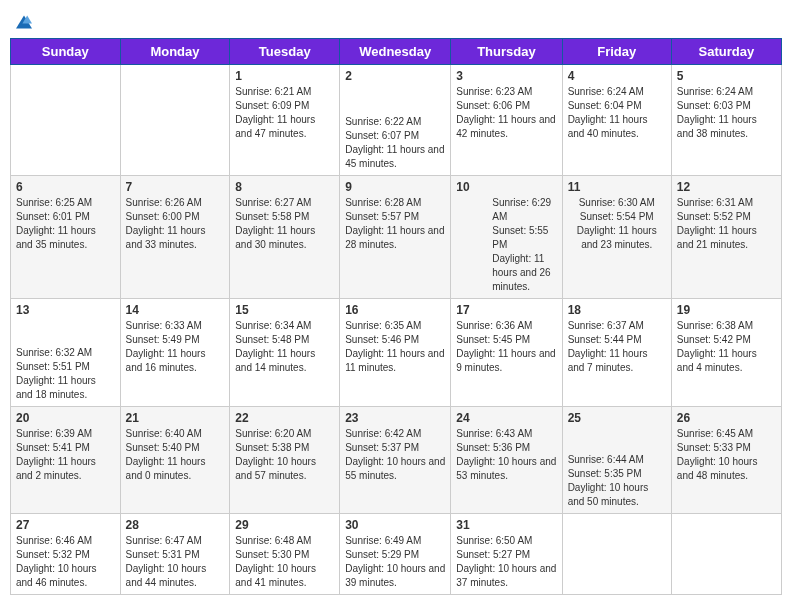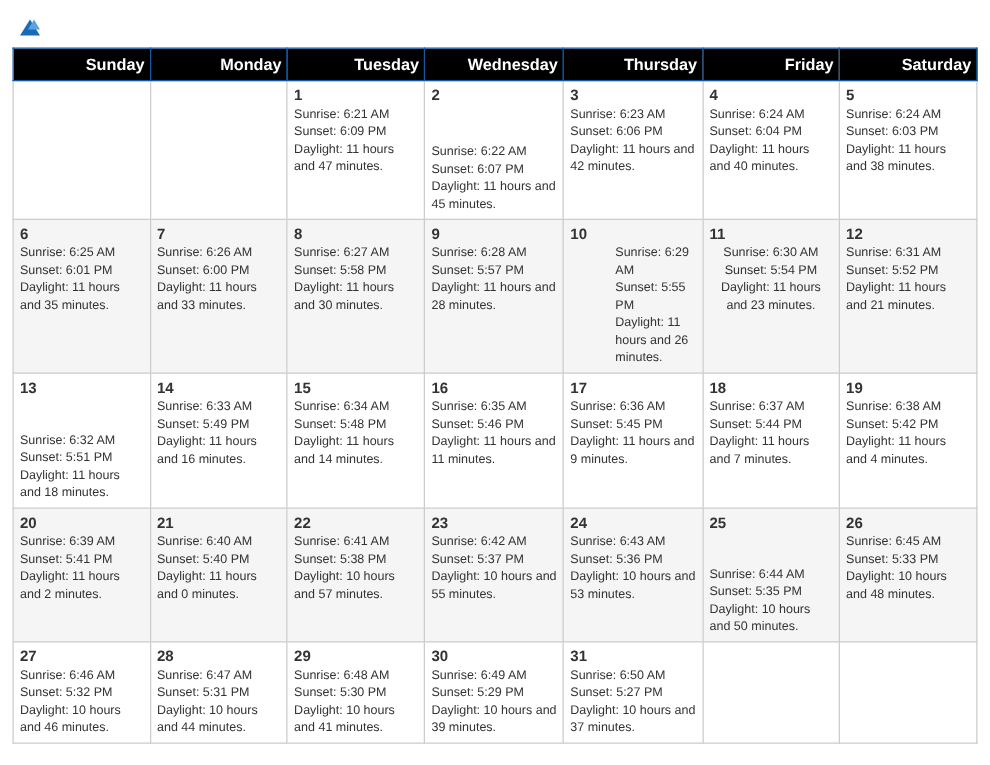--- a/index.html
+++ b/index.html
@@ -58,26 +58,26 @@
     .location-title {
       font-size: 16px;
       color: #555;
     }
     .calendar {
       width: 100%;
       border-collapse: collapse;
       border: 1px solid #ccc;
     }
     .calendar th {
-      background-color: #000000;
+      background-color: #6d28d9;
       color: #fff;
       font-size: 13px;
       font-weight: bold;
       padding: 5px 4px;
-      text-align: right;
+      text-align: center;
       border: 1px solid #1558a0;
     }
     .calendar td {
       border: 1px solid #ccc;
       vertical-align: top;
       padding: 4px 5px;
       width: 113px;
       min-height: 80px;
       font-size: 10.5px;
       color: #333;
@@ -267,21 +267,21 @@
 Daylight: 11 hours and 2 minutes.</div>
         </td>
         <td>
           <span class="day-number">21</span>
           <div class="cell-content" style="white-space: pre-line;">Sunrise: 6:40 AM
 Sunset: 5:40 PM
 Daylight: 11 hours and 0 minutes.</div>
         </td>
         <td>
           <span class="day-number">22</span>
-          <div class="cell-content" style="white-space: pre-line;">Sunrise: 6:41 AM
+          <div class="cell-content" style="white-space: pre-line;">Sunrise: 6:20 AM
 Sunset: 5:38 PM
 Daylight: 10 hours and 57 minutes.</div>
         </td>
         <td>
           <span class="day-number">23</span>
           <div class="cell-content" style="white-space: pre-line;">Sunrise: 6:42 AM
 Sunset: 5:37 PM
 Daylight: 10 hours and 55 minutes.</div>
         </td>
         <td>

